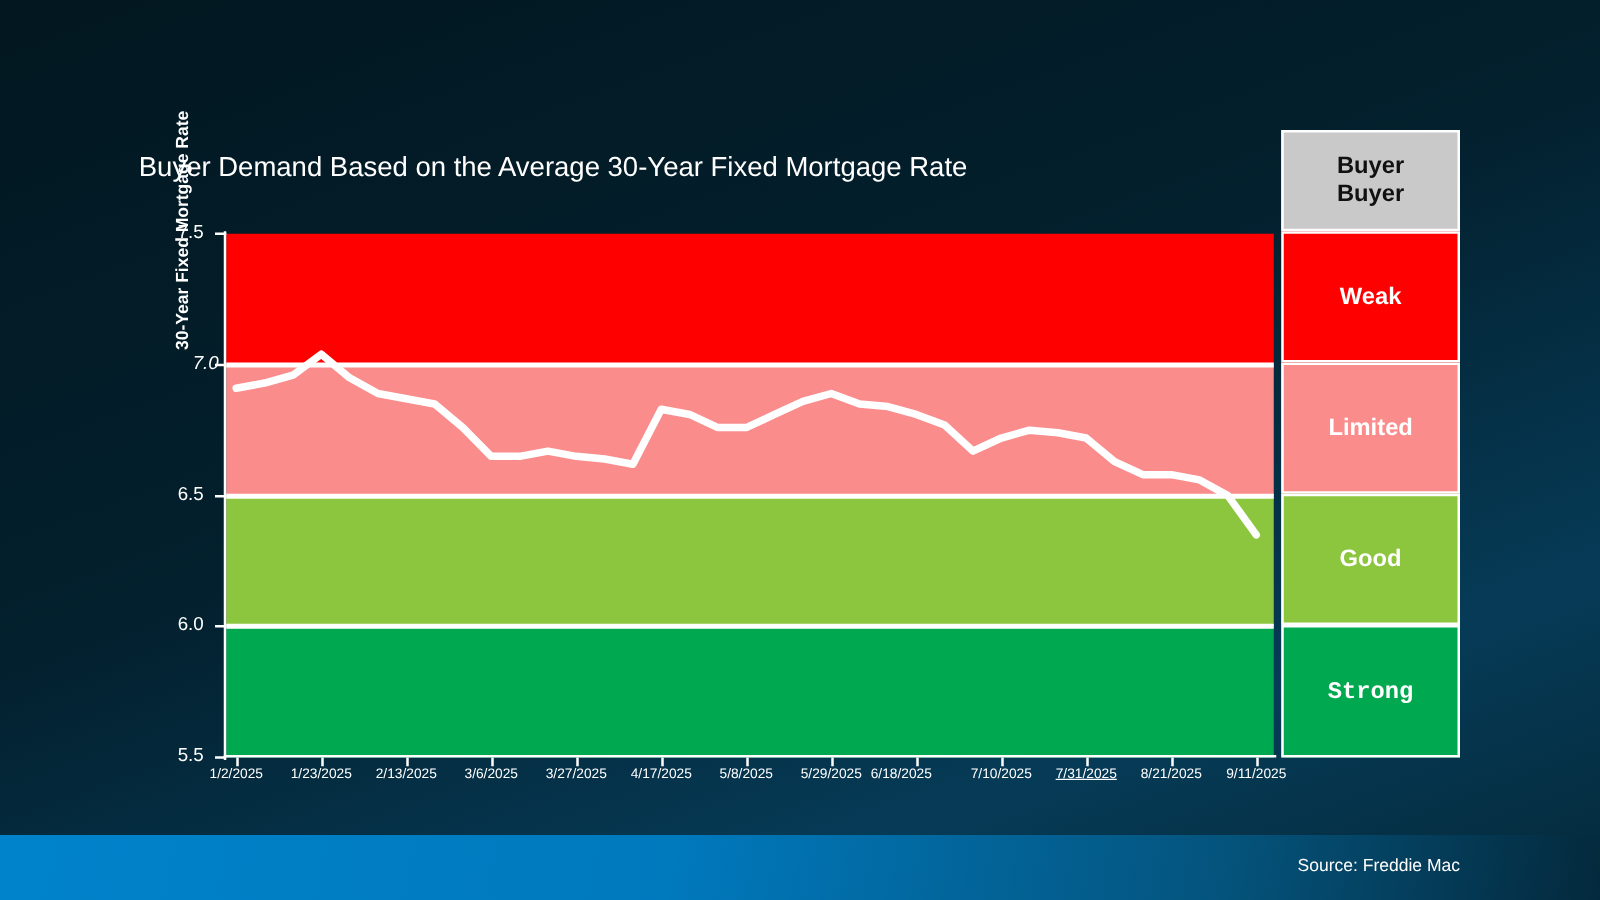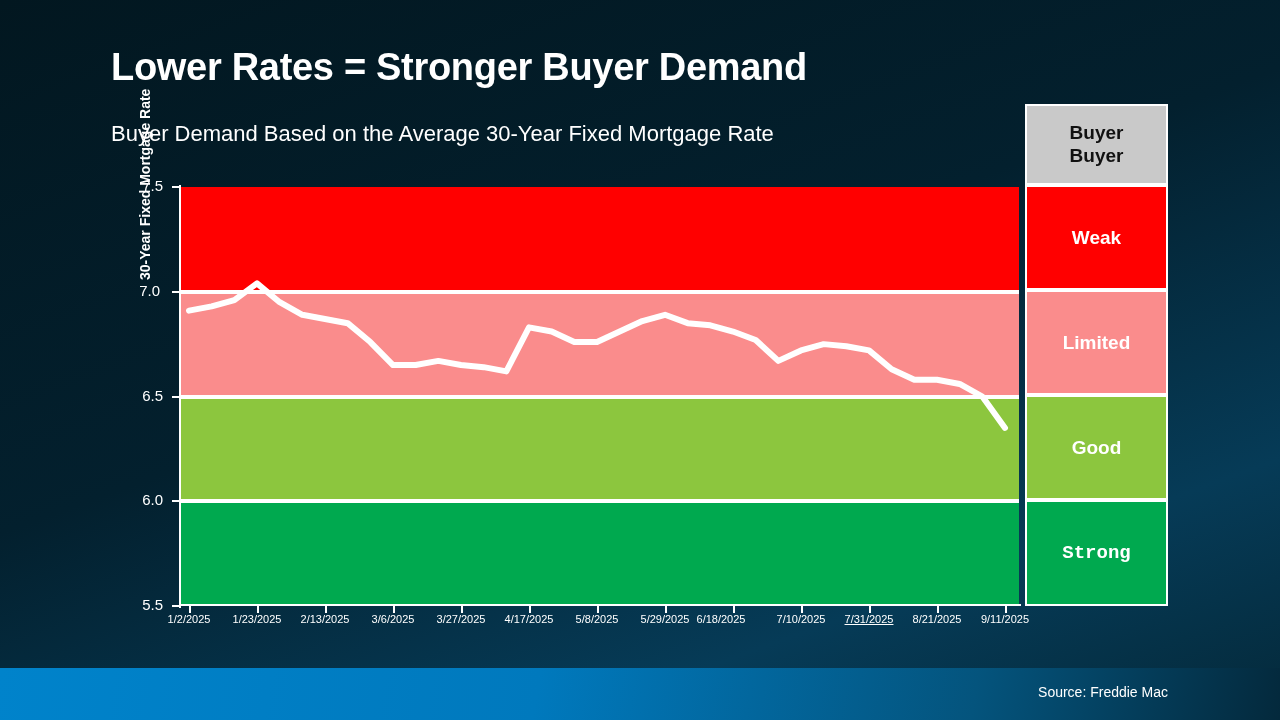--- a/index.html
+++ b/index.html
@@ -81,21 +81,20 @@
     font-size:14px;color:#ffffff;white-space:nowrap;
   }
 </style>
 </head>
 <body>
 
 <div id="slide">
 
   <div id="canvasArea">
 
-    <div class="title">Lower Rates = Stronger Buyer Demand</div>
     <div class="subtitle">Buyer Demand Based on the Average 30-Year Fixed Mortgage Rate</div>
 
     <div id="ytitleWrap">
       <span>30-Year Fixed Mortgage Rate</span>
     </div>
 
     <div id="plot">
       <div id="bands">
           <div class="band" style="top: 0px; height: 104.75px; background: rgb(255, 0, 0);"></div>
           <div class="band" style="top: 104.75px; height: 104.75px; background: rgb(250, 140, 140);"></div>
@@ -113,21 +112,21 @@
     <div id="yaxis"></div>
     <div id="xaxis"></div>
     <div id="yticks">
         <div class="ytick" style="position: absolute; left: 172px; top: 605px;"></div>
         <div class="ylabel" style="left: 103px; top: 596px;">5.5</div>
         <div class="ytick" style="position: absolute; left: 172px; top: 500.25px;"></div>
         <div class="ylabel" style="left: 103px; top: 491.25px;">6.0</div>
         <div class="ytick" style="position: absolute; left: 172px; top: 395.5px;"></div>
         <div class="ylabel" style="left: 103px; top: 386.5px;">6.5</div>
         <div class="ytick" style="position: absolute; left: 172px; top: 290.75px;"></div>
-        <div class="ylabel" style="left: 100px; top: 281.75px;">7.0</div>
+        <div class="ylabel" style="left: 115px; top: 281.75px; font-style: italic;">7.0</div>
         <div class="ytick" style="position: absolute; left: 172px; top: 186px;"></div>
         <div class="ylabel" style="left: 103px; top: 177px;">7.5</div>
       </div>
     <div id="xticks">
         <div class="xtickmark" style="left: 189px;"></div>
         <div class="xlabel" style="left: 189px;">1/2/2025</div>
         <div class="xtickmark" style="left: 257px;"></div>
         <div class="xlabel" style="left: 257px;">1/23/2025</div>
         <div class="xtickmark" style="left: 325px;"></div>
         <div class="xlabel" style="left: 325px;">2/13/2025</div>

